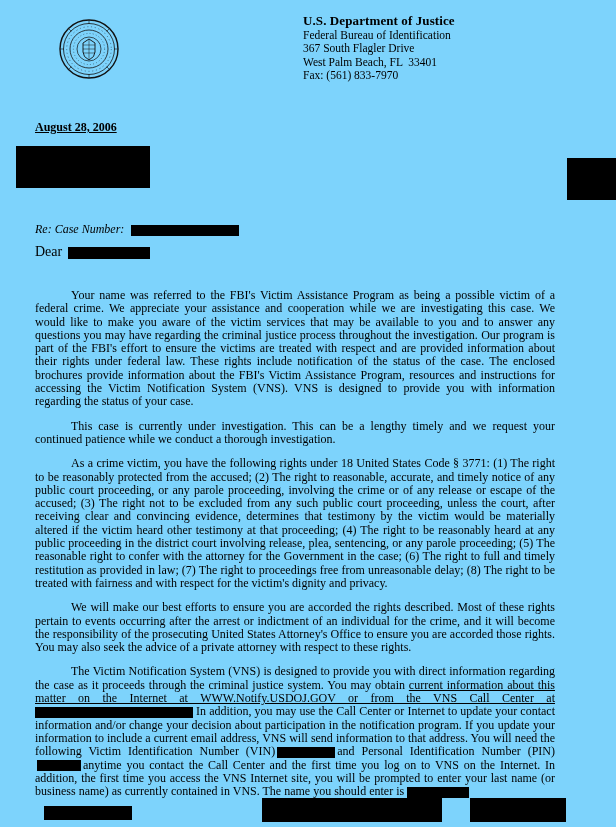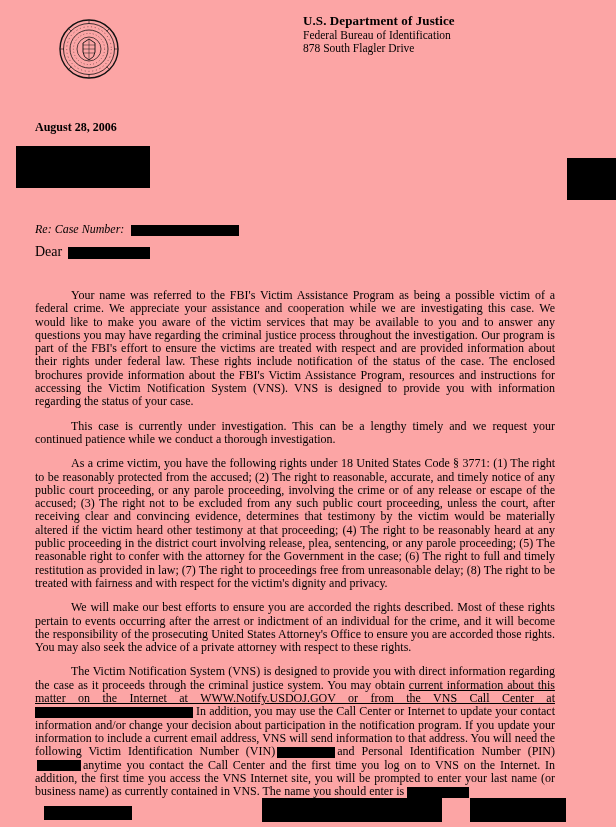--- a/index.html
+++ b/index.html
@@ -8,21 +8,21 @@
     background: #ffffff;
   }
   body {
     font-family: "Liberation Serif", serif;
     color: #000000;
   }
   .page {
     position: relative;
     width: 616px;
     height: 827px;
-    background: #fca5a5;
+    background: #7dd3fc;
     overflow: hidden;
   }
 
   
   .seal {
     position: absolute;
     left: 58px;
     top: 18px;
     width: 62px;
     height: 62px;
@@ -44,20 +44,21 @@
   }
   .agency-block div { white-space: pre; }
 
   
   .date-line {
     position: absolute;
     left: 35px;
     top: 120px;
     font-size: 12px;
     font-weight: bold;
+    text-decoration: underline;
   }
 
   
   .redact {
     position: absolute;
     background: #000000;
   }
   .redact-inline {
     display: inline-block;
     background: #000000;
@@ -123,21 +124,23 @@
       <g stroke="#111" stroke-width="0.45" fill="none">
         <circle cx="31" cy="31" r="22.3" stroke-dasharray="1.2 2.6"></circle>
         <circle cx="31" cy="31" r="15.6" stroke-dasharray="1 2.2"></circle>
       </g>
     </svg>
   </div>
 
   <div class="agency-block">
     <div class="dept">U.S. Department of Justice</div>
     <div>Federal Bureau of Identification</div>
-    <div>878 South Flagler Drive</div>
+    <div>367 South Flagler Drive</div>
+    <div>West Palm Beach, FL  33401</div>
+    <div>Fax: (561) 833-7970</div>
   </div>
 
   <div class="date-line">August 28, 2006</div>
 
   <div class="redact" style="left:16px; top:146px; width:134px; height:42px;"></div>
 
   <div class="redact" style="left:567px; top:158px; width:49px; height:42px;"></div>
 
   <div class="re-line">
     <span>Re: Case Number:</span>

